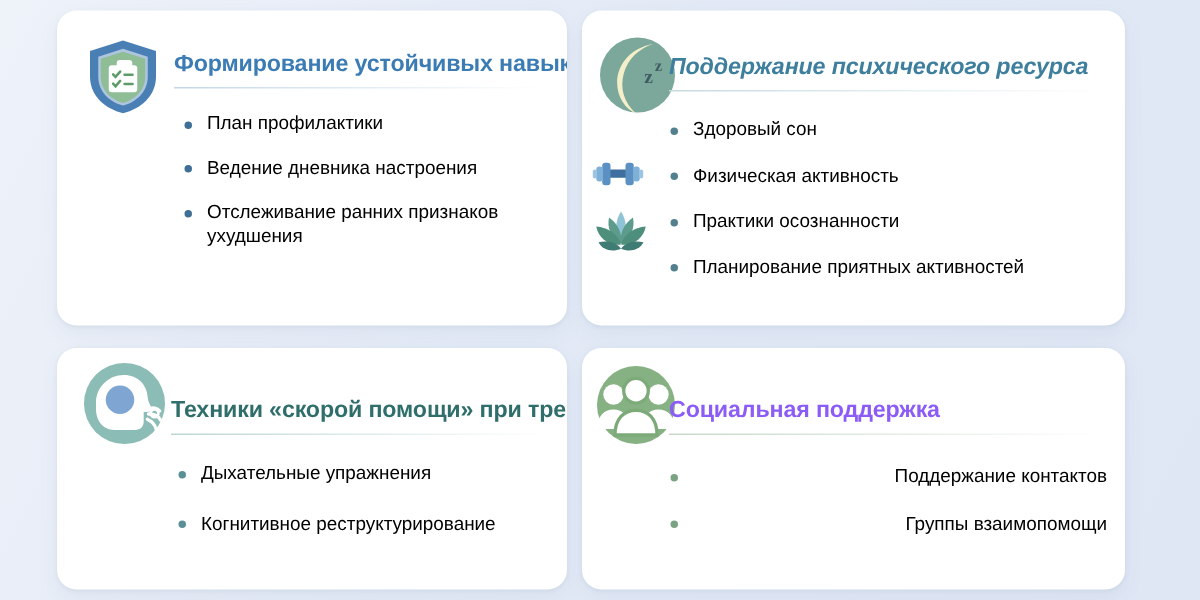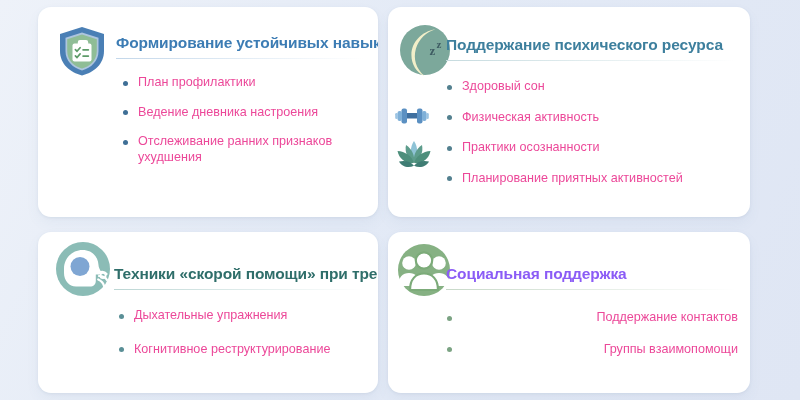--- a/index.html
+++ b/index.html
@@ -67,21 +67,21 @@
   .card.c4 .head { left: 58px; top: 32px; }
 
   .head h2 {
     font-size: 15.5px;
     font-weight: 700;
     line-height: 19px;
     letter-spacing: -0.1px;
     white-space: nowrap;
   }
   .card.c1 .head h2 { color: #3c7cb4; }
-  .card.c2 .head h2 { color: #3d7f9d; }
+  .card.c2 .head h2 { color: #3d7f9d; font-style: italic; }
   .card.c3 .head h2 { color: #2f6e6a; }
   .card.c4 .head h2 { color: #4a8163; }
 
   .rule {
     margin-top: 6px;
     height: 1px;
     width: 100%;
   }
   .card.c1 .rule { background: linear-gradient(to right, #c3d7ea, rgba(195,215,234,0)); }
   .card.c2 .rule { background: linear-gradient(to right, #c6dbdf, rgba(198,219,223,0)); }
@@ -98,21 +98,21 @@
   }
   .card.c2 ul.bullets { left: 58px; top: 72px; }
   .card.c3 ul.bullets { left: 80px; top: 76px; }
   .card.c4 ul.bullets { left: 58px; top: 78px; }
 
   ul.bullets li {
     position: relative;
     padding-left: 16px;
     font-size: 12.6px;
     line-height: 15.5px;
-    color: #ec4899;
+    color: #000000;
     margin-bottom: 14px;
     white-space: pre-line;
   }
   .card.c2 ul.bullets li { margin-bottom: 15px; }
   .card.c3 ul.bullets li { margin-bottom: 18px; }
   .card.c4 ul.bullets li { margin-bottom: 16px; text-align: right; }
 
   ul.bullets li::before {
     content: "";
     position: absolute;

